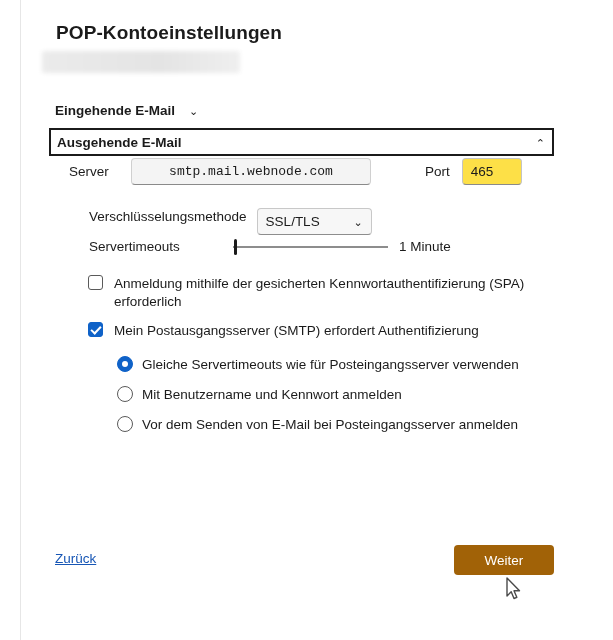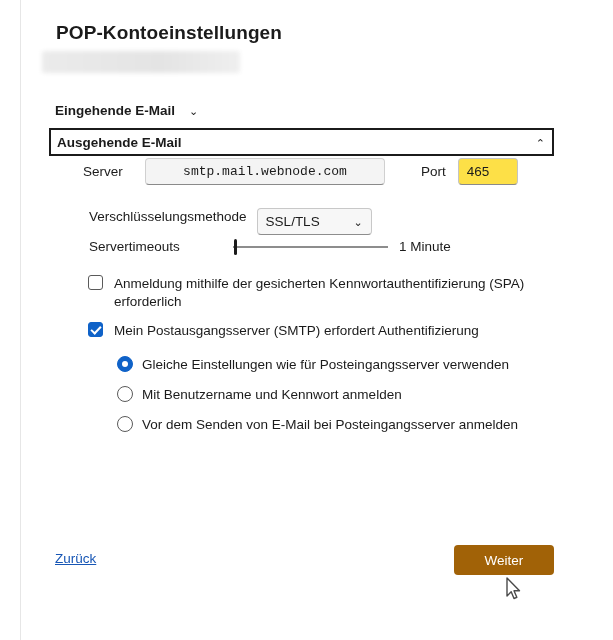--- a/index.html
+++ b/index.html
@@ -282,24 +282,24 @@
   <div class="section-collapsed">
     <span>Eingehende E-Mail</span>
     <span class="chev">⌄</span>
   </div>
 
   <div class="section-expanded">
     <span class="lbl">Ausgehende E-Mail</span>
     <span class="chev">⌃</span>
   </div>
 
-  <div class="row" style="left:62px; top:158px; gap:12px;">
+  <div class="row" style="left:48px; top:158px; gap:12px;">
     <span class="field-label" style="width:50px;">Server</span>
     <span class="text-input" style="width:240px;">smtp.mail.webnode.com</span>
-    <span class="field-label" style="margin-left:24px;">Port</span>
+    <span class="field-label" style="margin-left:42px;">Port</span>
     <span class="port-input">465</span>
   </div>
 
   <div class="row" style="left:68px; top:197px; gap:10px;">
     <span class="field-label">Verschlüsselungsmethode</span>
     <span class="select">
       <span>SSL/TLS</span>
       <span class="chev">⌄</span>
     </span>
   </div>
@@ -316,21 +316,21 @@
     <span class="cb-text" style="max-width:430px;">Anmeldung mithilfe der gesicherten Kennwortauthentifizierung (SPA) erforderlich</span>
   </div>
 
   <div class="row" style="left:67px; top:322px; gap:11px; align-items:flex-start; width:470px;">
     <span class="checkbox checked"></span>
     <span class="cb-text">Mein Postausgangsserver (SMTP) erfordert Authentifizierung</span>
   </div>
 
   <div class="radio-row" style="left:96px; top:356px;">
     <span class="radio selected"></span>
-    <span>Gleiche Einstellungen wie für Posteingangsserver verwenden</span>
+    <span>Gleiche Servertimeouts wie für Posteingangsserver verwenden</span>
   </div>
 
   <div class="radio-row" style="left:96px; top:416px;">
     <span class="radio"></span>
     <span>Vor dem Senden von E-Mail bei Posteingangsserver anmelden</span>
   </div>
 
   <div class="radio-row" style="left:96px; top:386px;">
     <span class="radio"></span>
     <span>Mit Benutzername und Kennwort anmelden</span>

